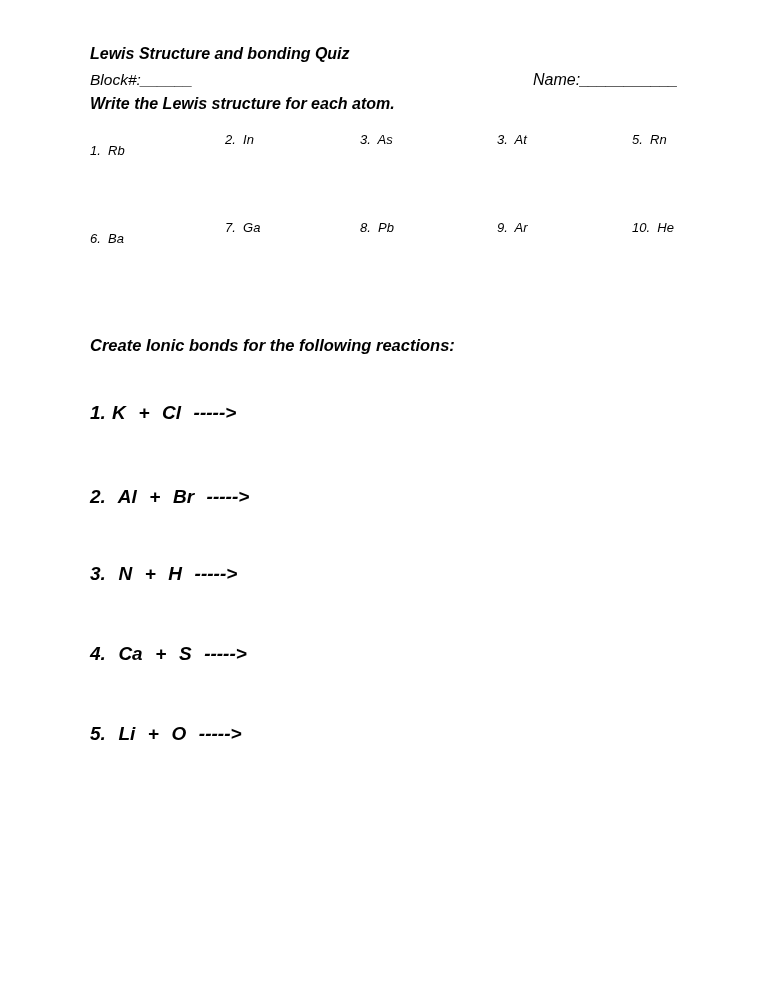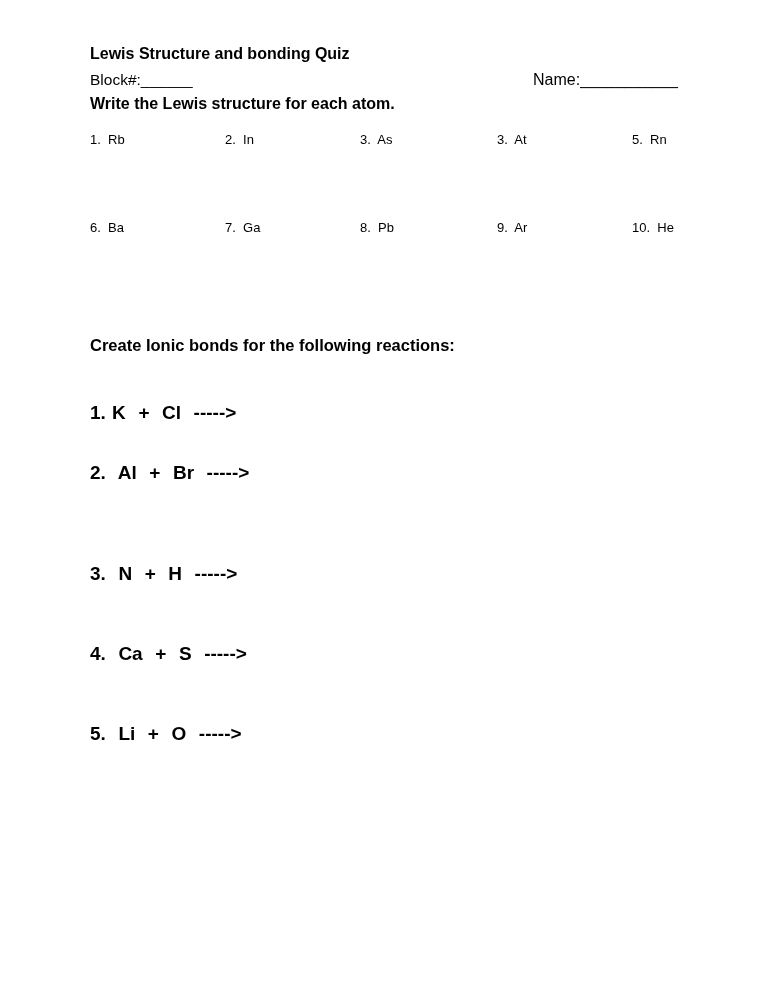--- a/index.html
+++ b/index.html
@@ -8,20 +8,21 @@
     background: #ffffff;
   }
   .page {
     position: relative;
     width: 768px;
     height: 994px;
     background: #ffffff;
     color: #000000;
     font-family: "Liberation Sans", sans-serif;
     overflow: hidden;
+    font-style: italic;
   }
   .abs { position: absolute; white-space: pre; }
 
   .quiz-title {
     left: 90px; top: 45px;
     font-size: 16px;
     font-weight: bold;
   }
   .block-field {
     left: 90px; top: 71px;
@@ -36,40 +37,40 @@
     font-size: 16px;
     font-weight: bold;
   }
 
   .atom-item {
     font-size: 13px;
     font-weight: normal;
   }
   .atoms-row1 { top: 132px; }
   .atoms-row2 { top: 220px; }
-  .col-1 { left: 90px; }
+  .col-1 { left: 90px; margin-top: 11px; }
   .col-2 { left: 225px; }
   .col-3 { left: 360px; }
   .col-4 { left: 497px; }
   .col-5 { left: 632px; }
 
   .section-title {
     left: 90px; top: 336px;
     font-size: 16.5px;
     font-weight: bold;
   }
 
   .reaction-item {
     left: 90px;
     font-size: 19px;
     font-weight: bold;
     word-spacing: 1px;
   }
   .rx-1 { top: 402px; }
-  .rx-2 { top: 462px; }
+  .rx-2 { top: 486px; }
   .rx-3 { top: 563px; }
   .rx-4 { top: 643px; }
   .rx-5 { top: 723px; }
   .rx-6 { top: 803px; }
 </style>
 </head>
 <body>
 
 <div class="page">
 

